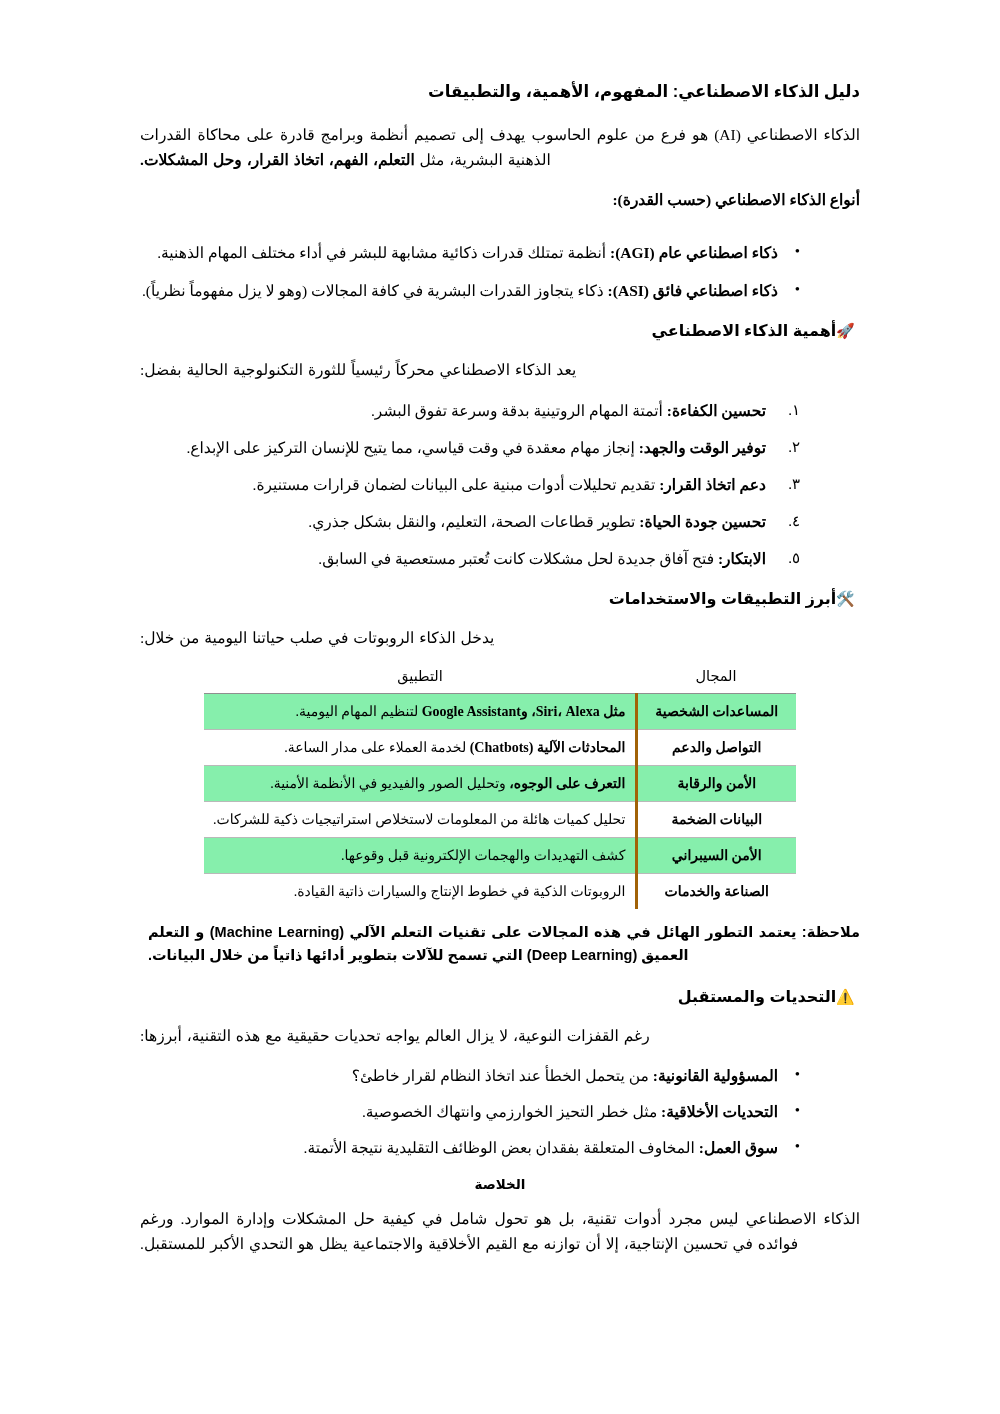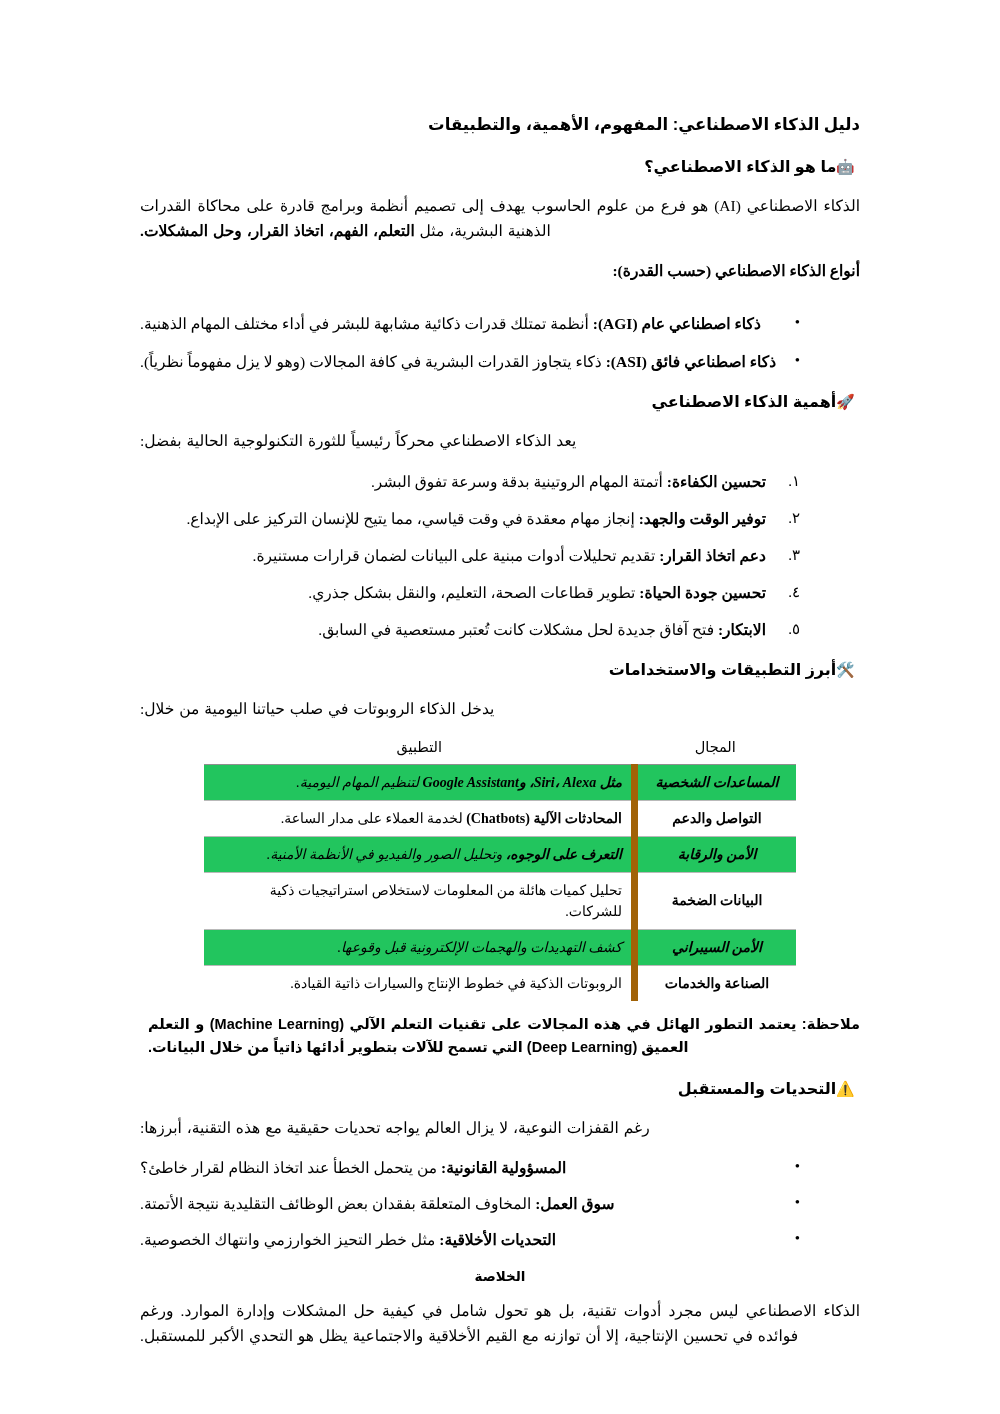--- a/index.html
+++ b/index.html
@@ -13,21 +13,21 @@
     height: 1414px;
     font-family: "Liberation Serif", "DejaVu Serif", serif;
     color: #000000;
     direction: rtl;
     overflow: hidden;
   }
   .page {
     box-sizing: border-box;
     width: 1000px;
     height: 1394px;
-    padding: 113px 140px 60px 140px;
+    padding: 80px 140px 60px 140px;
     background: #ffffff;
     position: relative;
   }
 
   
   .doc-title {
     font-family: "Liberation Sans", "DejaVu Sans", sans-serif;
     font-weight: bold;
     font-size: 16.5px;
     line-height: 1.45;
@@ -86,21 +86,21 @@
   ul.bul {
     list-style: none;
     margin: 0 0 16px 0;
     padding: 0 60px 0 0;
   }
   ul.bul > li {
     position: relative;
     font-size: 15.5px;
     line-height: 1.55;
     margin: 12px 0 14px 0;
-    text-align: left;
+    text-align: right;
     padding-right: 22px;
   }
   ul.bul > li::before {
     content: "\2022";
     position: absolute;
     right: 0;
     top: -1px;
     font-size: 15px;
   }
   ul.bul.tight > li {
@@ -154,34 +154,33 @@
     vertical-align: bottom;
   }
   table.apps thead th.col-domain { width: 140px; }
   table.apps tbody tr {
     border-top: 1px solid #b9b9b9;
   }
   table.apps tbody tr:first-child {
     border-top: 1.6px solid #8f8f8f;
   }
   table.apps tbody tr.shade td {
-    background: #22c55e;
-    font-style: italic;
+    background: #86efac;
   }
   table.apps td {
     font-size: 14px;
     line-height: 1.5;
     padding: 7px 9px 7px 9px;
     vertical-align: middle;
   }
   table.apps td.c-domain {
     width: 140px;
     font-weight: bold;
     text-align: center;
-    border-left: 7px solid #a16207;
+    border-left: 3px solid #a16207;
     white-space: nowrap;
   }
   table.apps td.c-app {
     text-align: right;
     text-align-last: right;
   }
   table.apps tbody tr:last-child td {
     border-bottom: none;
   }
 
@@ -196,23 +195,20 @@
     margin: 0 0 18px 8px;
   }
 </style>
 </head>
 <body>
 
 <div class="page">
 
   <div class="doc-title">دليل الذكاء الاصطناعي: المفهوم، الأهمية، والتطبيقات</div>
 
-  <div class="h2">
-    <span class="emo">🤖</span><span>ما هو الذكاء الاصطناعي؟</span>
-  </div>
 
   <p class="para"><span>الذكاء الاصطناعي (AI) هو فرع من علوم الحاسوب يهدف إلى تصميم أنظمة وبرامج قادرة على محاكاة القدرات الذهنية البشرية، مثل </span><span class="b">التعلم، الفهم، اتخاذ القرار، وحل المشكلات</span><span class="b">.</span></p>
 
   <div class="h3">أنواع الذكاء الاصطناعي (حسب القدرة):</div>
 
   <ul class="bul">
     <li><span class="b">ذكاء اصطناعي عام (AGI):</span><span> أنظمة تمتلك قدرات ذكائية مشابهة للبشر في أداء مختلف المهام الذهنية.</span></li>
     <li><span class="b">ذكاء اصطناعي فائق (ASI):</span><span> ذكاء يتجاوز القدرات البشرية في كافة المجالات (وهو لا يزل مفهوماً نظرياً).</span></li>
   </ul>
 
@@ -276,21 +272,21 @@
   <p class="note">ملاحظة: يعتمد التطور الهائل في هذه المجالات على تقنيات التعلم الآلي (Machine Learning) و التعلم العميق (Deep Learning) التي تسمح للآلات بتطوير أدائها ذاتياً من خلال البيانات.</p>
 
   <div class="h2">
     <span class="emo">⚠️</span><span>التحديات والمستقبل</span>
   </div>
 
   <p class="para center-ish">رغم القفزات النوعية، لا يزال العالم يواجه تحديات حقيقية مع هذه التقنية، أبرزها:</p>
 
   <ul class="bul tight">
     <li><span class="b">المسؤولية القانونية:</span><span> من يتحمل الخطأ عند اتخاذ النظام لقرار خاطئ؟</span></li>
+    <li><span class="b">التحديات الأخلاقية:</span><span> مثل خطر التحيز الخوارزمي وانتهاك الخصوصية.</span></li>
     <li><span class="b">سوق العمل:</span><span> المخاوف المتعلقة بفقدان بعض الوظائف التقليدية نتيجة الأتمتة.</span></li>
-    <li><span class="b">التحديات الأخلاقية:</span><span> مثل خطر التحيز الخوارزمي وانتهاك الخصوصية.</span></li>
   </ul>
 
   <div class="h-small">الخلاصة</div>
 
   <p class="para">الذكاء الاصطناعي ليس مجرد أدوات تقنية، بل هو تحول شامل في كيفية حل المشكلات وإدارة الموارد. ورغم فوائده في تحسين الإنتاجية، إلا أن توازنه مع القيم الأخلاقية والاجتماعية يظل هو التحدي الأكبر للمستقبل.</p>
 
 </div>
 
 </body></html>

